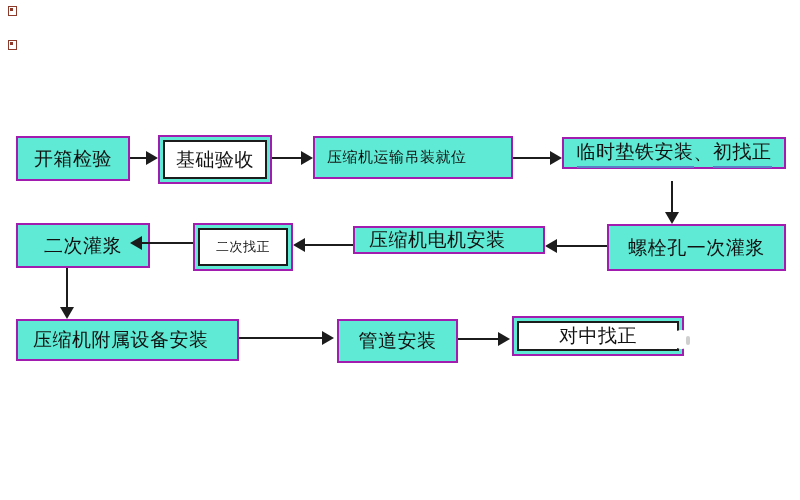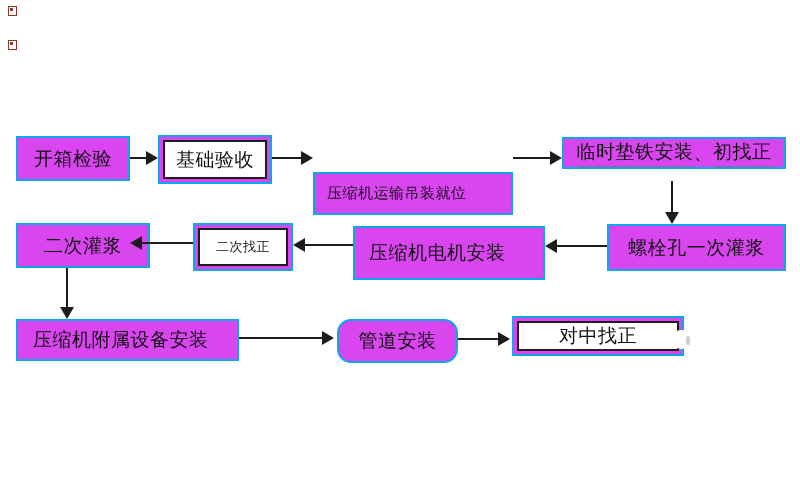--- a/index.html
+++ b/index.html
@@ -1,21 +1,21 @@
 <!DOCTYPE html>
 <html><head>
 <meta charset="utf-8">
 <style>
   html,body{margin:0;padding:0;background:#ffffff;}
   .stage{
     position:relative;width:800px;height:500px;background:#ffffff;overflow:hidden;
     font-family:"Liberation Sans","DejaVu Sans",sans-serif;color:#111111;
   }
   .box{
-    position:absolute;border:2px solid #0ea5e9;background:#d946ef;
+    position:absolute;border:2px solid #a21caf;background:#5eead4;
     display:flex;align-items:center;justify-content:center;
     font-size:19px;letter-spacing:0.5px;box-sizing:border-box;white-space:nowrap;
   }
   .box.small{font-size:15px;}
   .box.align-left{justify-content:flex-start;}
   .dbl{padding:0;}
   .dbl-inner{
     position:absolute;inset:3px;border:2px solid #1c1c1c;background:#ffffff;
     display:flex;align-items:center;justify-content:center;box-sizing:border-box;white-space:nowrap;
   }
@@ -45,53 +45,53 @@
   <div class="box" style="left:16px;top:136px;width:114px;height:45px;">
     <span>开箱检验</span>
   </div>
 
   <div class="box dbl" style="left:158px;top:135px;width:114px;height:49px;">
     <div class="dbl-inner">
       <span>基础验收</span>
     </div>
   </div>
 
-  <div class="box small align-left" style="left:313px;top:136px;width:200px;height:43px;padding-left:12px;margin-top:36px;">
+  <div class="box small align-left" style="left:313px;top:136px;width:200px;height:43px;padding-left:12px;">
     <span>压缩机运输吊装就位</span>
   </div>
 
   <div class="box" style="left:562px;top:137px;width:224px;height:32px;">
     <span class="ul">临时垫铁安装</span>
       <span>、</span>
       <span class="ul">初找正</span>
   </div>
 
   <div class="box" style="left:607px;top:224px;width:179px;height:47px;">
     <span>螺栓孔一次灌浆</span>
   </div>
 
-  <div class="box align-left" style="left:353px;top:226px;width:192px;height:54px;padding-left:14px;">
+  <div class="box align-left" style="left:353px;top:226px;width:192px;height:28px;padding-left:14px;">
     <span>压缩机电机安装</span>
   </div>
 
   <div class="box dbl" style="left:193px;top:223px;width:100px;height:48px;font-size:13px;">
     <div class="dbl-inner">
       <span>二次找正</span>
     </div>
   </div>
 
   <div class="box" style="left:16px;top:223px;width:134px;height:45px;">
     <span>二次灌浆</span>
   </div>
 
   <div class="box align-left" style="left:16px;top:319px;width:223px;height:42px;padding-left:15px;">
     <span>压缩机附属设备安装</span>
   </div>
 
-  <div class="box" style="left:337px;top:319px;width:121px;height:44px;border-radius:14px;">
+  <div class="box" style="left:337px;top:319px;width:121px;height:44px;">
     <span>管道安装</span>
   </div>
 
   <div class="box dbl" style="left:512px;top:316px;width:172px;height:40px;">
     <div class="dbl-inner">
       <span>对中找正</span>
     </div>
   </div>
 
   <div class="notch"></div>

